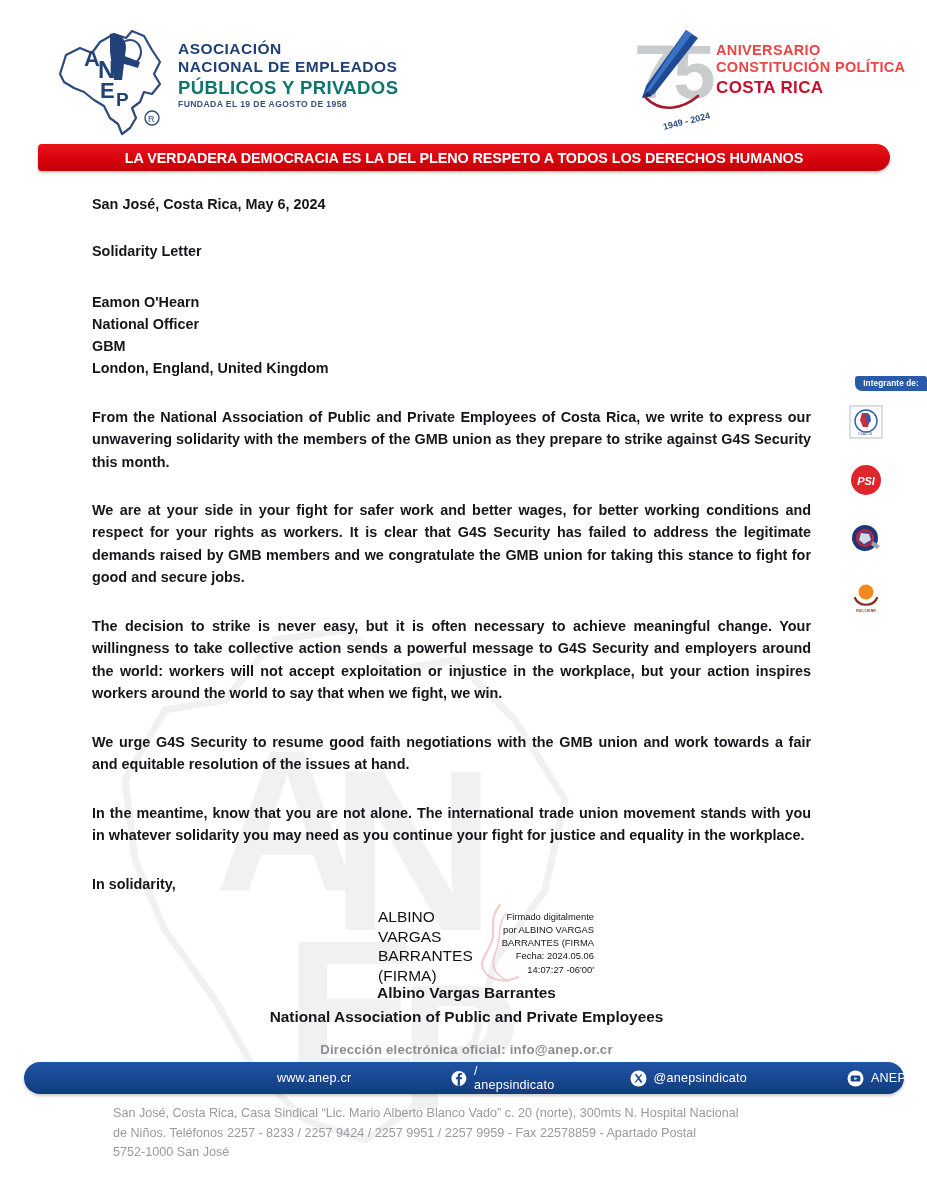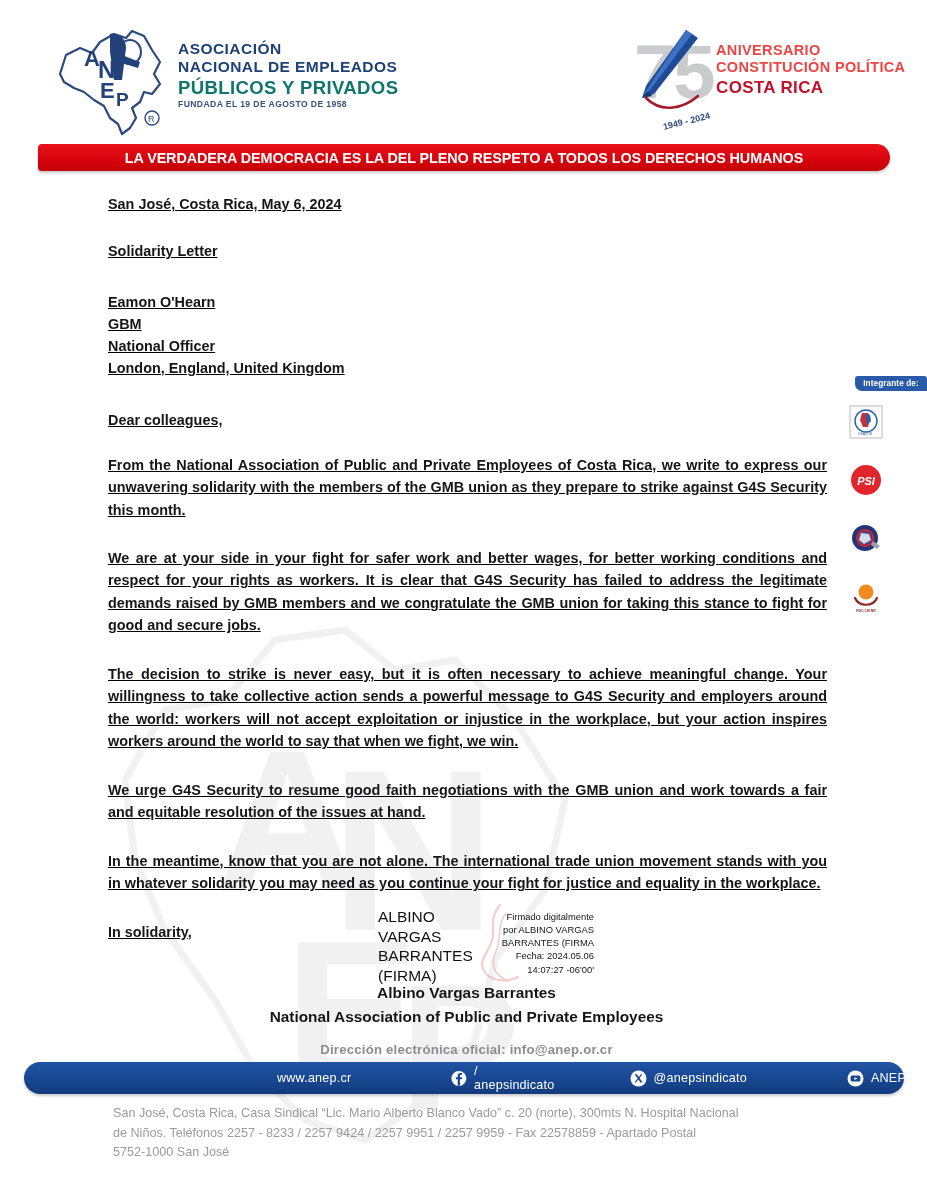--- a/index.html
+++ b/index.html
@@ -126,25 +126,24 @@
     color: #ffffff;
     font-size: 14.4px;
     font-weight: bold;
     letter-spacing: -0.1px;
     white-space: nowrap;
   }
 
   
   .letter {
     position: absolute;
-    left: 108px;
+    left: 92px;
     top: 196px;
     width: 719px;
     z-index: 2;
-    text-decoration: underline;
   }
 
   .letter .date {
     font-size: 14.4px;
     font-weight: bold;
     color: #16161a;
   }
 
   .letter .subject {
     margin-top: 31px;
@@ -418,26 +417,25 @@
     </div>
   </div>
 
   <div class="letter">
     <div class="date">San José, Costa Rica, May 6, 2024</div>
 
     <div class="subject">Solidarity Letter</div>
 
     <div class="recipient">
       <div>Eamon O'Hearn</div>
+      <div>National Officer</div>
       <div>GBM</div>
-      <div>National Officer</div>
       <div>London, England, United Kingdom</div>
     </div>
 
-    <div class="salutation">Dear colleagues,</div>
 
     <div class="para">From the National Association of Public and Private Employees of Costa Rica, we write to express our unwavering solidarity with the members of the GMB union as they prepare to strike against G4S Security this month.</div>
     <div class="para">We are at your side in your fight for safer work and better wages, for better working conditions and respect for your rights as workers. It is clear that G4S Security has failed to address the legitimate demands raised by GMB members and we congratulate the GMB union for taking this stance to fight for good and secure jobs.</div>
     <div class="para">The decision to strike is never easy, but it is often necessary to achieve meaningful change. Your willingness to take collective action sends a powerful message to G4S Security and employers around the world: workers will not accept exploitation or injustice in the workplace, but your action inspires workers around the world to say that when we fight, we win.</div>
     <div class="para">We urge G4S Security to resume good faith negotiations with the GMB union and work towards a fair and equitable resolution of the issues at hand.</div>
     <div class="para">In the meantime, know that you are not alone. The international trade union movement stands with you in whatever solidarity you may need as you continue your fight for justice and equality in the workplace.</div>
 
     <div class="closing">In solidarity,</div>
   </div>
 

